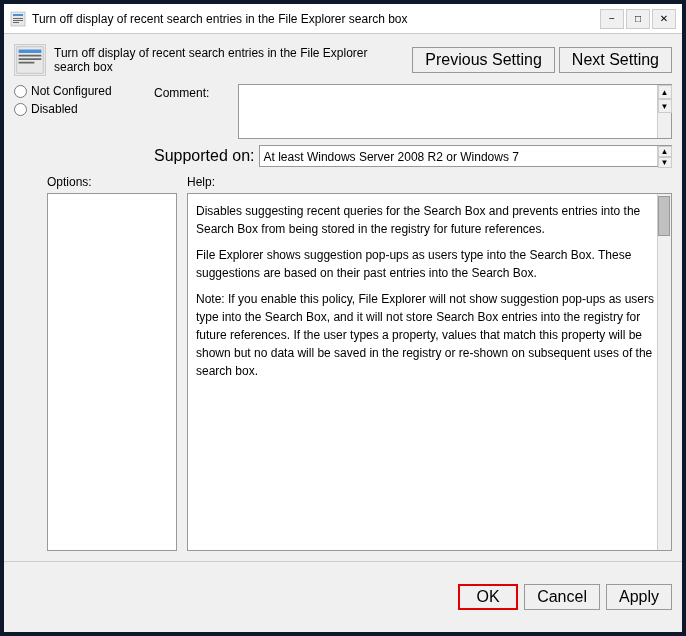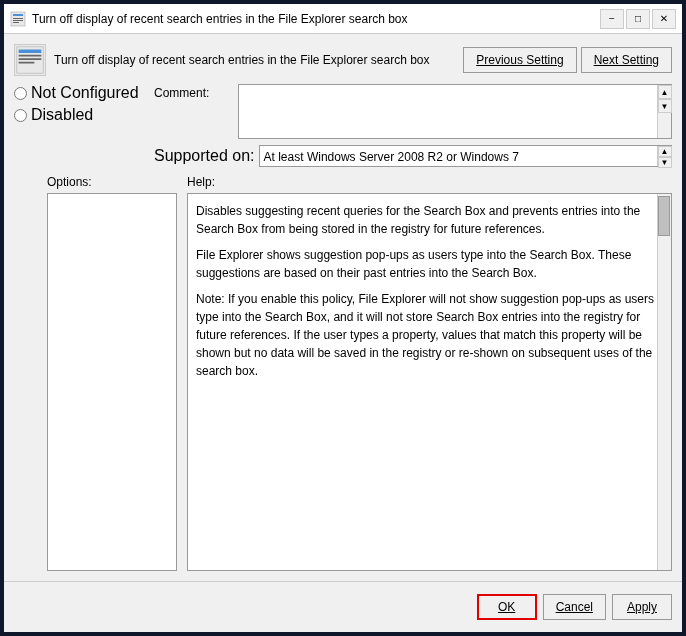--- a/index.html
+++ b/index.html
@@ -126,25 +126,24 @@
       display: flex;
       gap: 4px;
       flex-shrink: 0;
     }
 
     .btn {
       padding: 4px 12px;
       background: #f0f0f0;
       border: 1px solid #999;
       cursor: pointer;
-      font-size: 12px;
+      font-size: 16px;
       height: 26px;
       display: flex;
       align-items: center;
-      text-decoration: underline;
     }
 
     .settings-section {
       display: flex;
       gap: 10px;
       flex: 0 0 auto;
     }
 
     .left-panel {
       display: flex;
@@ -174,21 +173,21 @@
       cursor: pointer;
     }
 
     .radio-item input[type="radio"] {
       margin: 0;
       cursor: pointer;
     }
 
     .radio-item label {
       cursor: pointer;
-      font-size: 16px;
+      font-size: 12px;
     }
 
     .enabled-highlight {
       border: 2px solid #e00000;
       padding: 1px 4px;
       display: inline-flex;
       align-items: center;
       gap: 4px;
     }
 
@@ -299,21 +298,21 @@
       width: 12px;
       height: 40px;
       background: #c0c0c0;
       border: 1px solid #999;
     }
 
     .footer {
       display: flex;
       justify-content: flex-end;
       gap: 6px;
-      padding: 12px 10px;
+      padding: 22px 10px;
       border-top: 1px solid #ccc;
       background: #f0f0f0;
     }
 
     .footer .btn.ok-btn {
       border: 2px solid #e00000;
       min-width: 60px;
       justify-content: center;
     }
 

